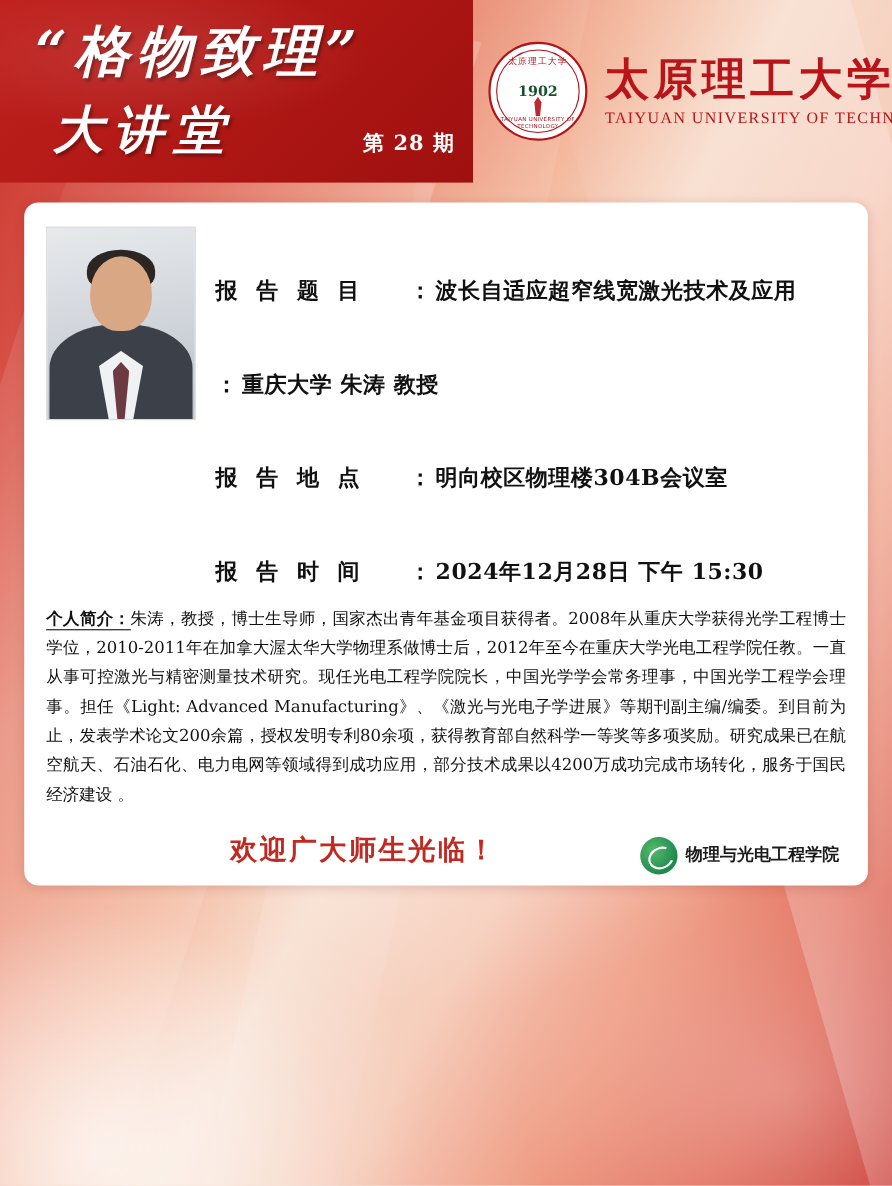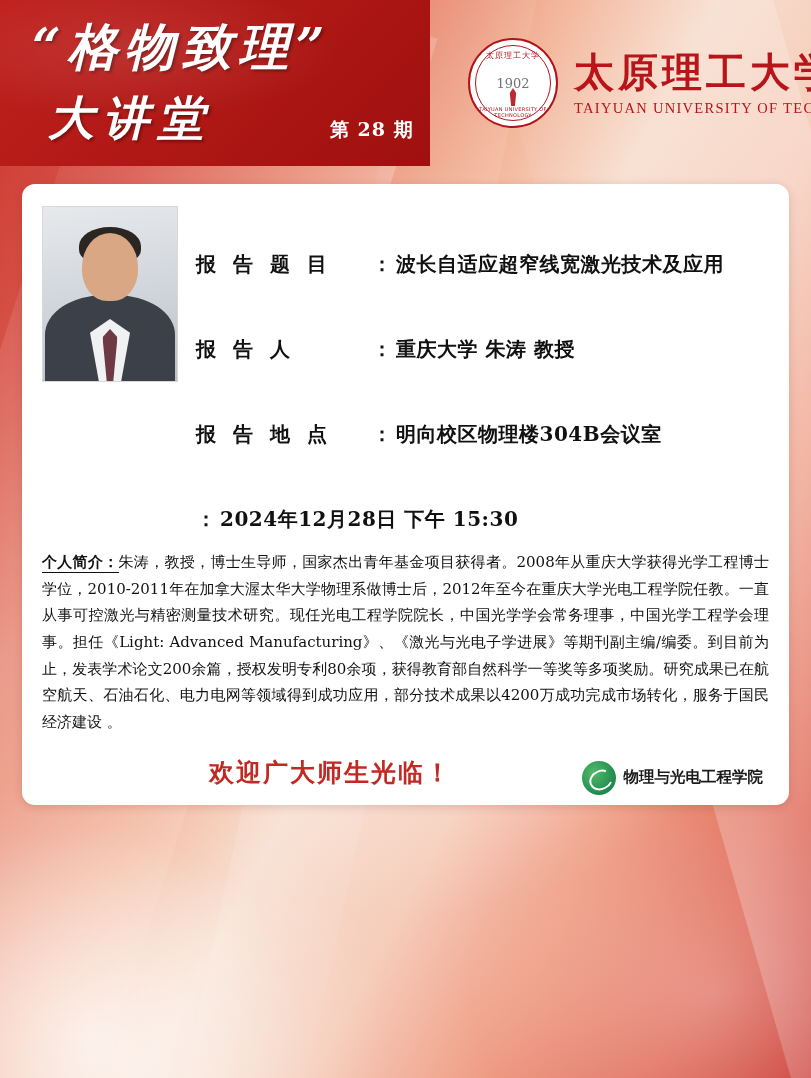--- a/index.html
+++ b/index.html
@@ -95,21 +95,20 @@
   }
 
   .header-right {
     position: absolute;
     left: 430px; top: 0;
     right: 0; height: 166px;
     display: flex;
     align-items: center;
     padding-left: 14px;
     box-sizing: border-box;
-    margin-left: 24px;
   }
   .univ-logo {
     width: 86px; height: 86px;
     border-radius: 50%;
     border: 2px solid #b2131a;
     background: #fff;
     position: relative;
     flex: 0 0 auto;
     box-shadow: 0 0 0 2px #fff inset;
   }
@@ -124,22 +123,22 @@
     font-family:"DejaVu Serif", serif;
     font-size: 8px;
     color:#b2131a;
     letter-spacing: 1px;
   }
   .univ-logo .yr {
     position:absolute; left:0; right:0; top:36px;
     text-align:center;
     font-family:"DejaVu Serif", serif;
     font-size: 13px;
-    font-weight:normal;
-    color:#737373;
+    font-weight:bold;
+    color:#14532d;
   }
   .univ-logo .arc-bot {
     position:absolute; left:0; right:0; bottom:8px;
     text-align:center;
     font-family:"DejaVu Sans", sans-serif;
     font-size: 5px;
     color:#b2131a;
     letter-spacing:.3px;
   }
   .univ-logo .torch {
@@ -374,32 +373,32 @@
 
       <div class="fields">
 
         <div class="field">
           <span class="flabel">报 告 题 目</span>
           <span class="fcolon">：</span>
           <span class="fvalue">波长自适应超窄线宽激光技术及应用</span>
         </div>
 
         <div class="field">
-          <span class="flabel">报 告 人</span>
           <span class="fcolon">：</span>
           <span class="fvalue">重庆大学 朱涛 教授</span>
         </div>
 
         <div class="field">
           <span class="flabel">报 告 地 点</span>
           <span class="fcolon">：</span>
           <span class="fvalue">明向校区物理楼304B会议室</span>
         </div>
 
         <div class="field">
+          <span class="flabel">报 告 时 间</span>
           <span class="fcolon">：</span>
           <span class="fvalue">2024年12月28日 下午 15:30</span>
         </div>
 
       </div>
     </div>
 
     <div class="para">
       <span class="k">个人简介：</span><span>朱涛，教授，博士生导师，国家杰出青年基金项目获得者。2008年从重庆大学获得光学工程博士学位，2010-2011年在加拿大渥太华大学物理系做博士后，2012年至今在重庆大学光电工程学院任教。一直从事可控激光与精密测量技术研究。现任光电工程学院院长，中国光学学会常务理事，中国光学工程学会理事。担任《Light: Advanced Manufacturing》、《激光与光电子学进展》等期刊副主编/编委。到目前为止，发表学术论文200余篇，授权发明专利80余项，获得教育部自然科学一等奖等多项奖励。研究成果已在航空航天、石油石化、电力电网等领域得到成功应用，部分技术成果以4200万成功完成市场转化，服务于国民经济建设 。</span>
     </div>

